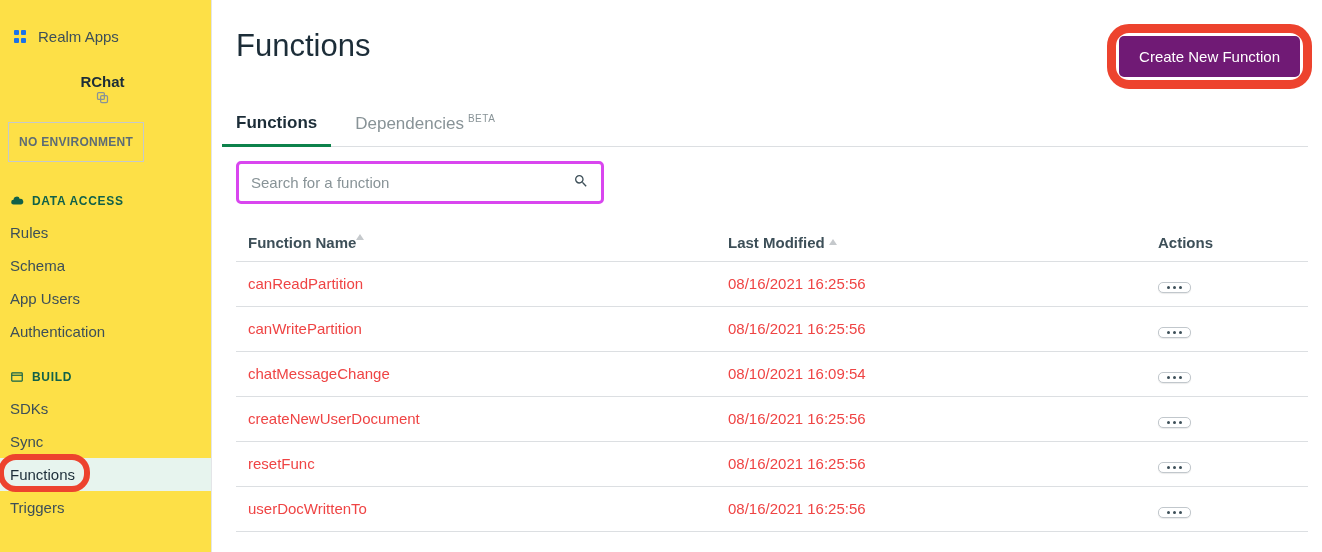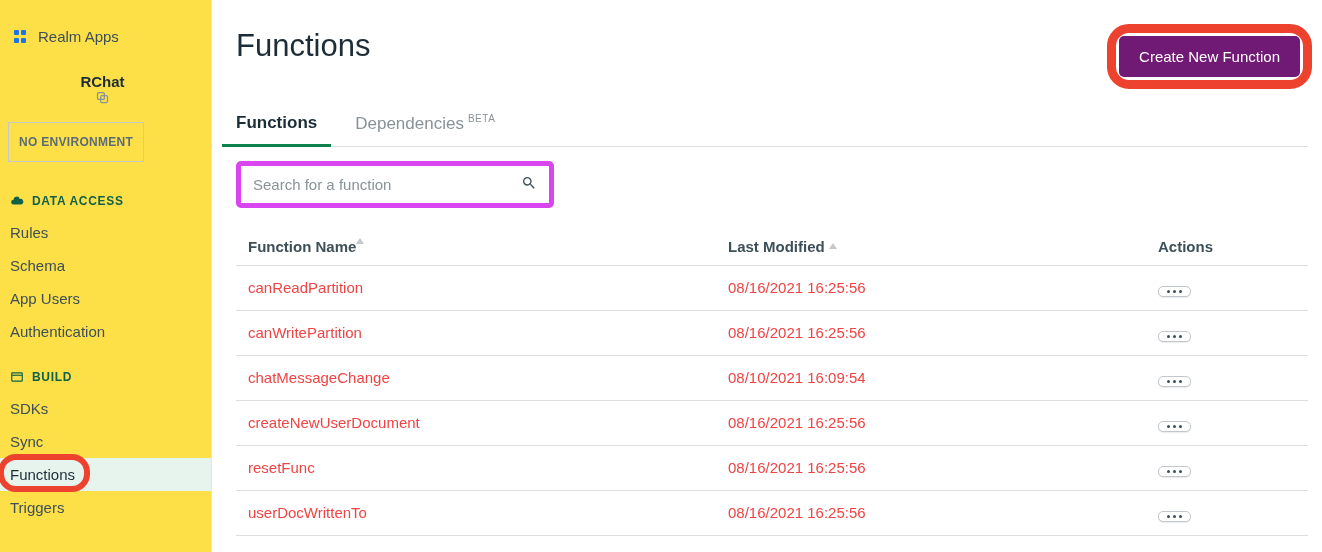--- a/index.html
+++ b/index.html
@@ -163,22 +163,22 @@
       background: #0d824b;
     }
     .beta {
       font-size: 10px;
       color: #889397;
       vertical-align: super;
       margin-left: 4px;
       letter-spacing: 0.5px;
     }
     .search-box {
-      width: 318px;
-      border: 5px solid #d946ef;
+      width: 368px;
+      border: 3px solid #d946ef;
       border-radius: 5px;
       padding: 9px 12px;
       display: flex;
       align-items: center;
       justify-content: space-between;
       margin-bottom: 20px;
     }
     .search-box input {
       border: none;
       outline: none;

